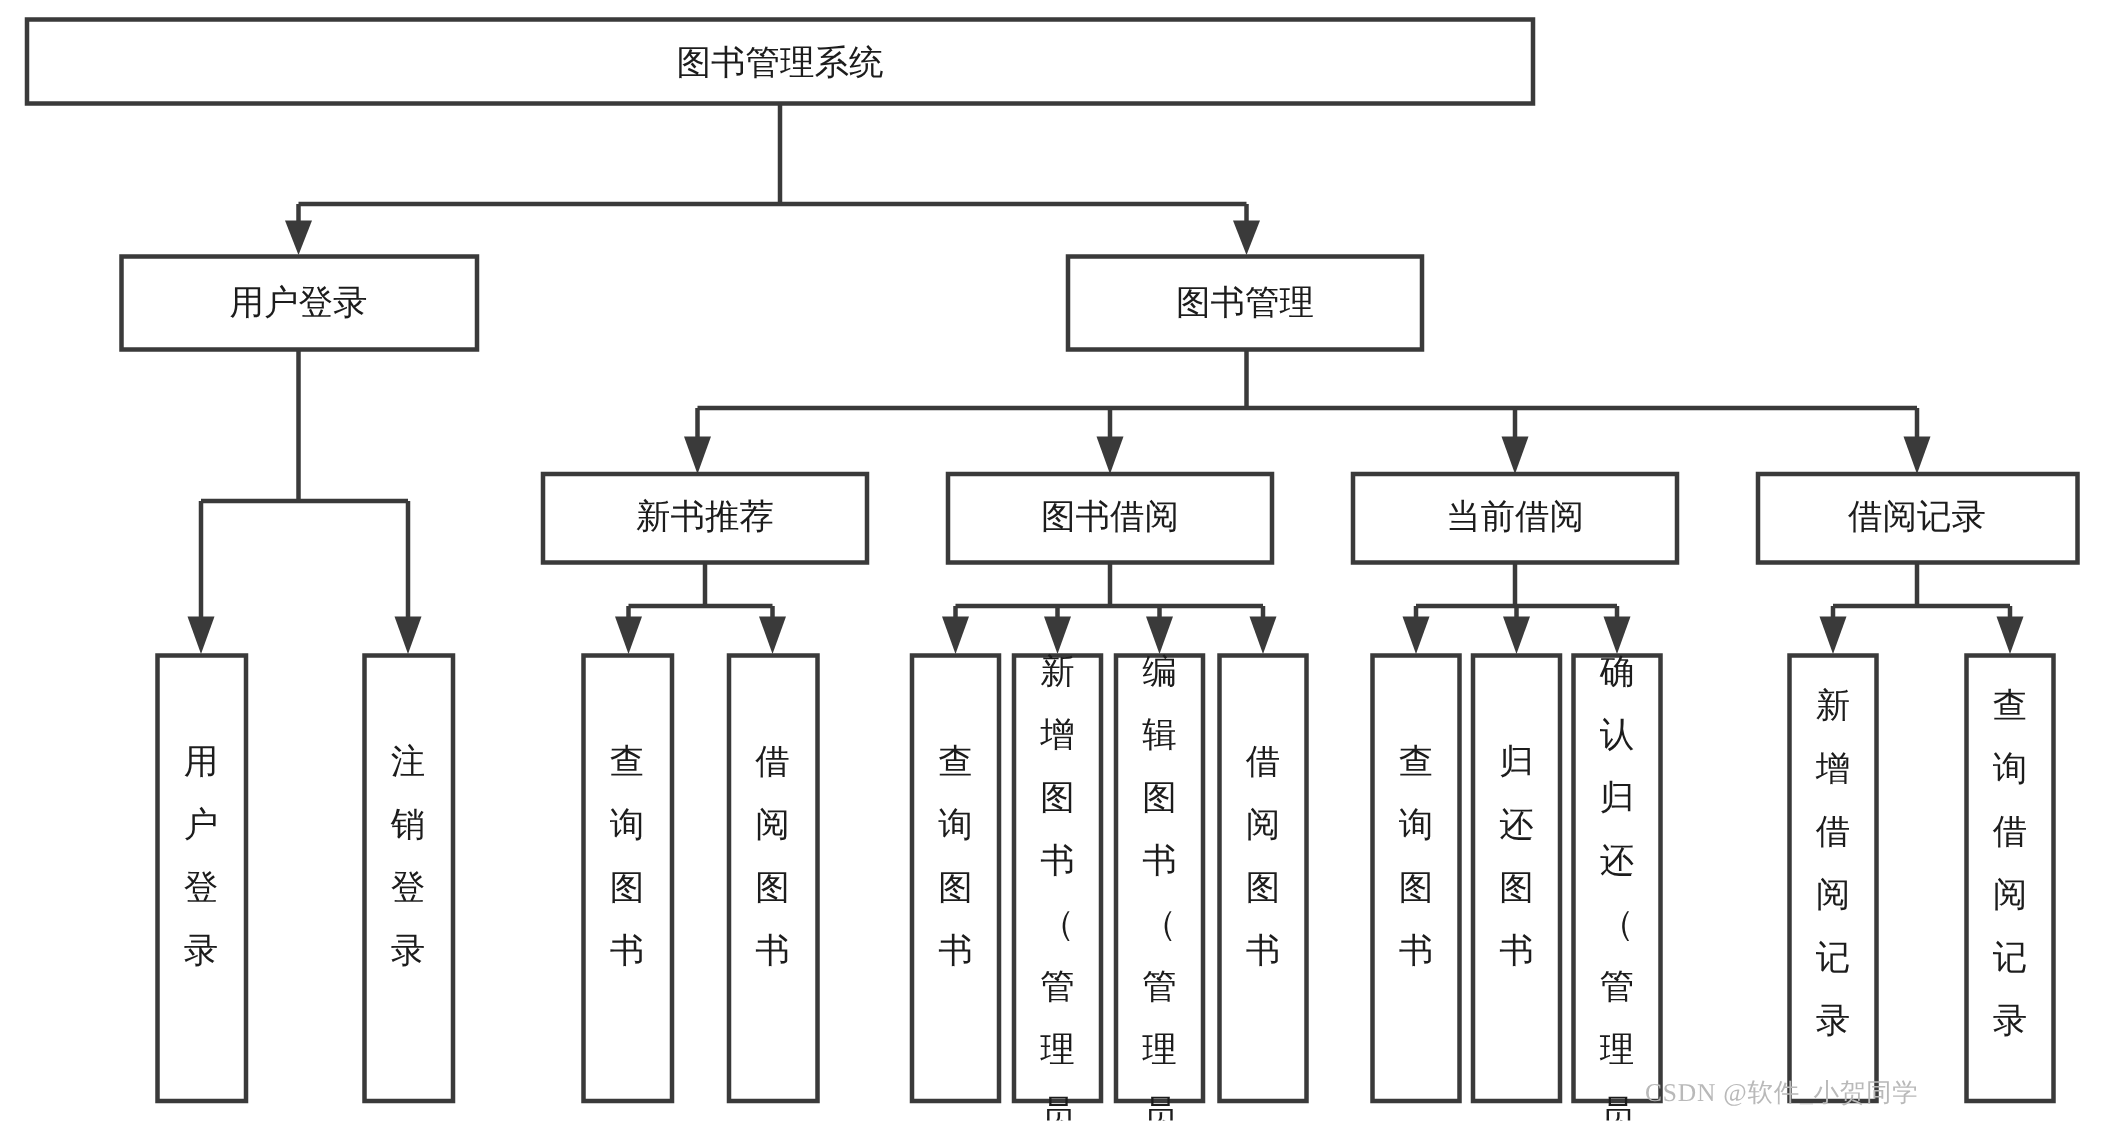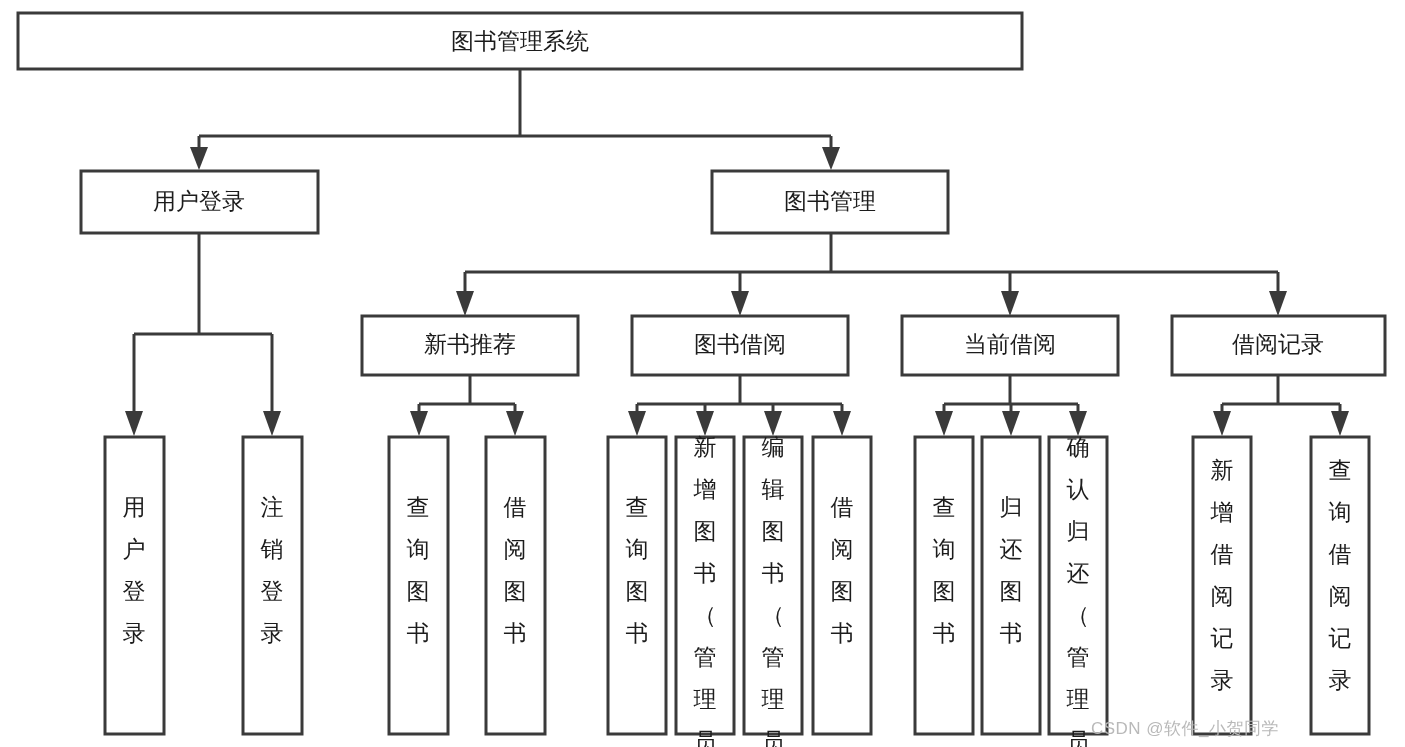--- a/index.html
+++ b/index.html
@@ -52,21 +52,21 @@
   .label-v {
     font-family: "Liberation Sans", "DejaVu Sans", sans-serif;
     font-size: 23px;
     fill: #1c1c1c;
     text-anchor: middle;
   }
   .watermark {
     position: absolute;
     right: 10px;
     bottom: 7px;
-    font-family: Liberation Sans, sans-serif;
+    font-family: Liberation Serif, serif;
     font-size: 17px;
     color: #b9b9b9;
     white-space: nowrap;
     letter-spacing: 0.5px;
     user-select: none;
   }
 </style>
 </head>
 <body>
 

